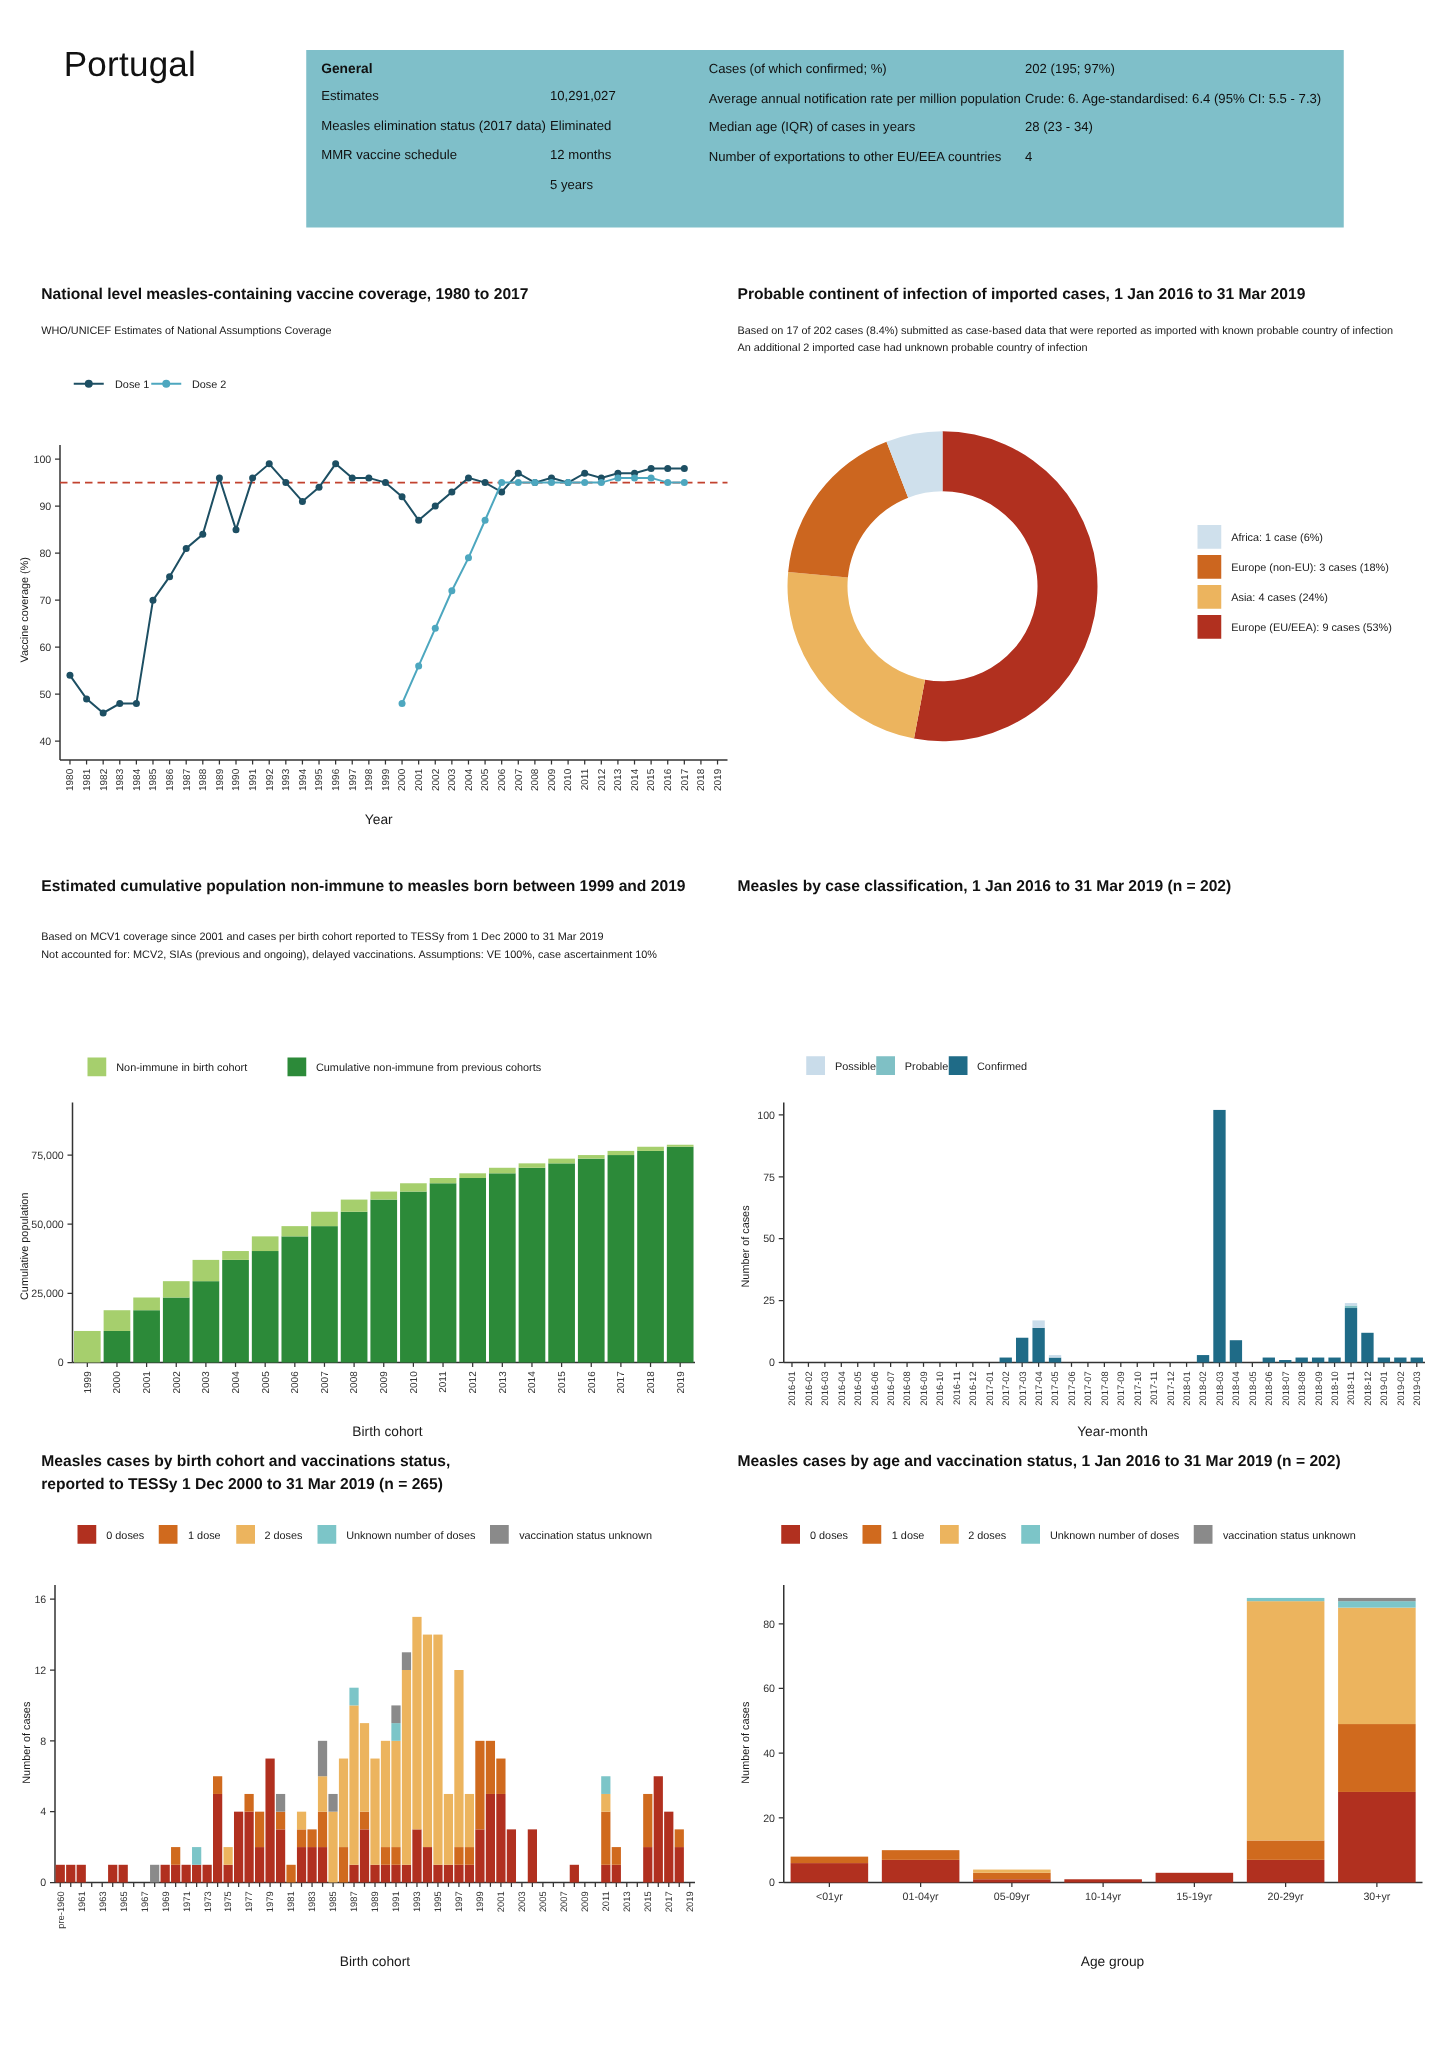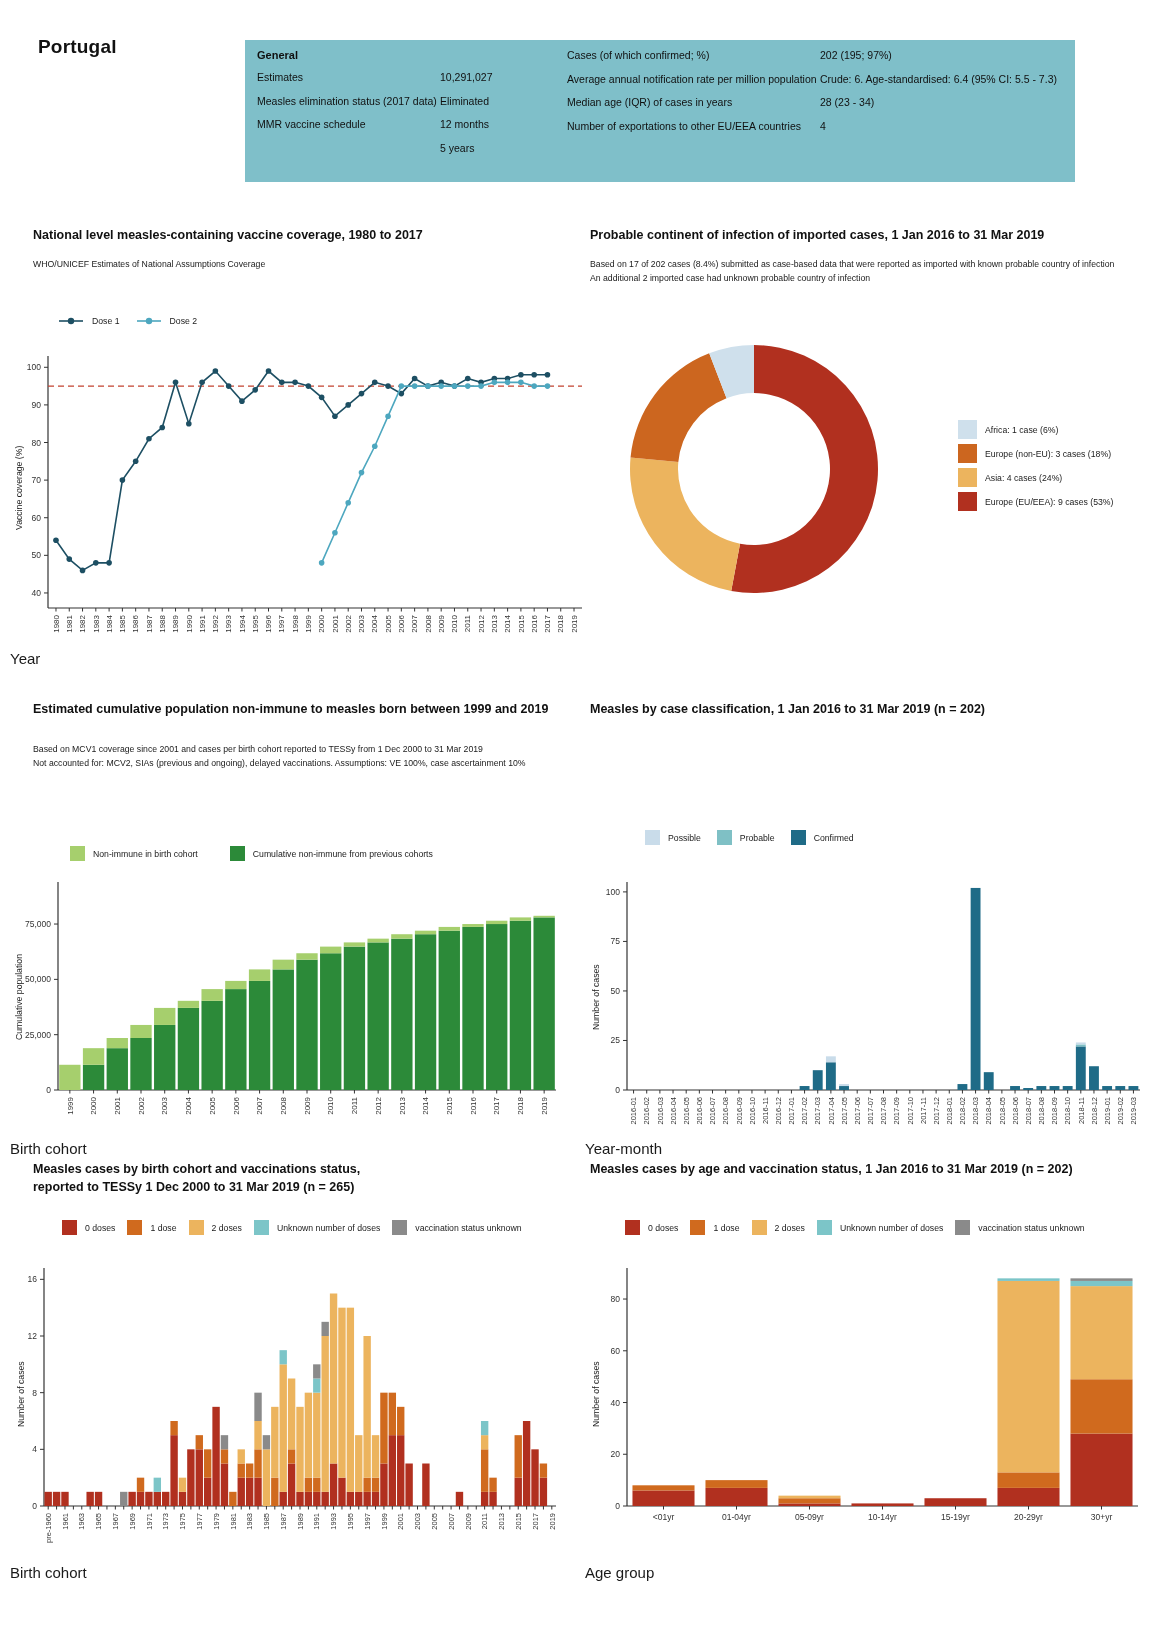--- a/index.html
+++ b/index.html
@@ -1,39 +1,39 @@
 <!DOCTYPE html>
 <html><head>
 <meta charset="utf-8">
 <style>
   *{margin:0;padding:0;box-sizing:border-box}
   html,body{background:#fff}
   body{width:1160px;height:1636px;position:relative;font-family:"Liberation Sans",sans-serif;color:#111;overflow:hidden}
   .abs{position:absolute}
-  .country{position:absolute;left:38px;top:36px;font-size:19px;font-weight:bold;letter-spacing:.2px}
+  .country{position:absolute;left:51px;top:36px;font-size:28px;font-weight:normal;letter-spacing:.2px}
   .infobox{position:absolute;left:245px;top:40px;width:830px;height:142px;background:#7fbfc9;font-size:10.5px;color:#101010}
   .ib-col{position:absolute;top:9px}
   .ib-left{left:12px;width:312px}
   .ib-right{left:322px;width:505px}
   .ib-title{font-weight:bold;font-size:11px;height:22px}
   .ib-row{display:grid;height:23.5px;align-items:start}
   .ib-left .ib-row{grid-template-columns:183px 1fr}
   .ib-right .ib-row{grid-template-columns:253px 1fr}
   .ib-row span{white-space:nowrap}
   .chart{position:absolute}
   .c-title{position:absolute;font-size:12.5px;font-weight:bold;white-space:nowrap}
   .c-sub{position:absolute;font-size:8.7px;color:#1a1a1a;white-space:nowrap}
   .legend-row{position:absolute;display:flex;align-items:center}
   .legend-col{position:absolute;display:flex;flex-direction:column}
   .lg{display:inline-flex;align-items:center;white-space:nowrap}
   .lgl{font-size:8.7px;color:#1a1a1a;margin-left:8px}
   .sw{display:inline-block;width:15px;height:15px}
   .swb{width:19px;height:19px}
   .legend-col .lg{margin-bottom:5px}
-  .xlab{position:absolute;font-size:15px;color:#1a1a1a;}
+  .xlab{position:absolute;font-size:11px;color:#1a1a1a;text-align:center}
   .vlab{position:absolute;font-size:8.7px;color:#1a1a1a;white-space:nowrap;transform:rotate(-90deg);transform-origin:left top}
   svg text{font-family:"Liberation Sans",sans-serif}
 </style>
 </head>
 <body>
 
 <div class="country">Portugal</div>
 
 <div class="infobox">
   <div class="ib-col ib-left">
@@ -71,21 +71,21 @@
     <div class="ib-row">
       <span>Number of exportations to other EU/EEA countries</span>
       <span>4</span>
     </div>
   </div>
 </div>
 
 <section class="chart" style="left:10px;top:228px;width:560px;height:450px">
   <div class="c-title" style="left:23px;top:0">National level measles-containing vaccine coverage, 1980 to 2017</div>
   <div class="c-sub" style="left:23px;top:31px">WHO/UNICEF Estimates of National Assumptions Coverage</div>
-  <div class="legend-row" style="left:48px;top:88px;gap:16px">
+  <div class="legend-row" style="left:48px;top:74px;">
       <span class="lg">
         <svg width="26" height="10">
           <line x1="1" y1="5" x2="25" y2="5" stroke="#1d4f63" stroke-width="1.6"></line>
           <circle cx="13" cy="5" r="3.2" fill="#1d4f63"></circle>
         </svg>
         <span class="lgl">Dose 1</span>
       </span>
       <span class="lg">
         <svg width="26" height="10">
           <line x1="1" y1="5" x2="25" y2="5" stroke="#4da7bf" stroke-width="1.6"></line>
@@ -393,21 +393,21 @@
         <line x1="534.1428571428571" y1="218" x2="534.1428571428571" y2="221.5" stroke="#333" stroke-width="1"></line>
         <text x="536.8428571428572" y="225" text-anchor="end" font-size="8" fill="#333" transform="rotate(-90 536.8428571428572 225)">2019</text>
         <rect x="523.4714285714285" y="45.404255319148945" width="21.342857142857145" height="172.59574468085106" fill="#2c8a39"></rect>
         <rect x="523.4714285714285" y="43.7955744680851" width="21.342857142857145" height="1.6086808510638448" fill="#a6cf6d"></rect>
       </svg></div>
   <div class="xlab" style="left:0;top:450px;width:600px">Birth cohort</div>
 </section>
 
 <section class="chart" style="left:585px;top:690px;width:570px;height:470px">
   <div class="c-title" style="left:5px;top:12px">Measles by case classification, 1 Jan 2016 to 31 Mar 2019 (n = 202)</div>
-  <div class="legend-row" style="left:60px;top:140px;gap:16px">
+  <div class="legend-row" style="left:60px;top:155px;">
       <span class="lg">
         <span class="sw" style="background: rgb(201, 220, 234);"></span>
         <span class="lgl">Possible</span>
       </span>
       <span class="lg">
         <span class="sw" style="background: rgb(127, 192, 197);"></span>
         <span class="lgl">Probable</span>
       </span>
       <span class="lg">
         <span class="sw" style="background: rgb(31, 107, 135);"></span>

